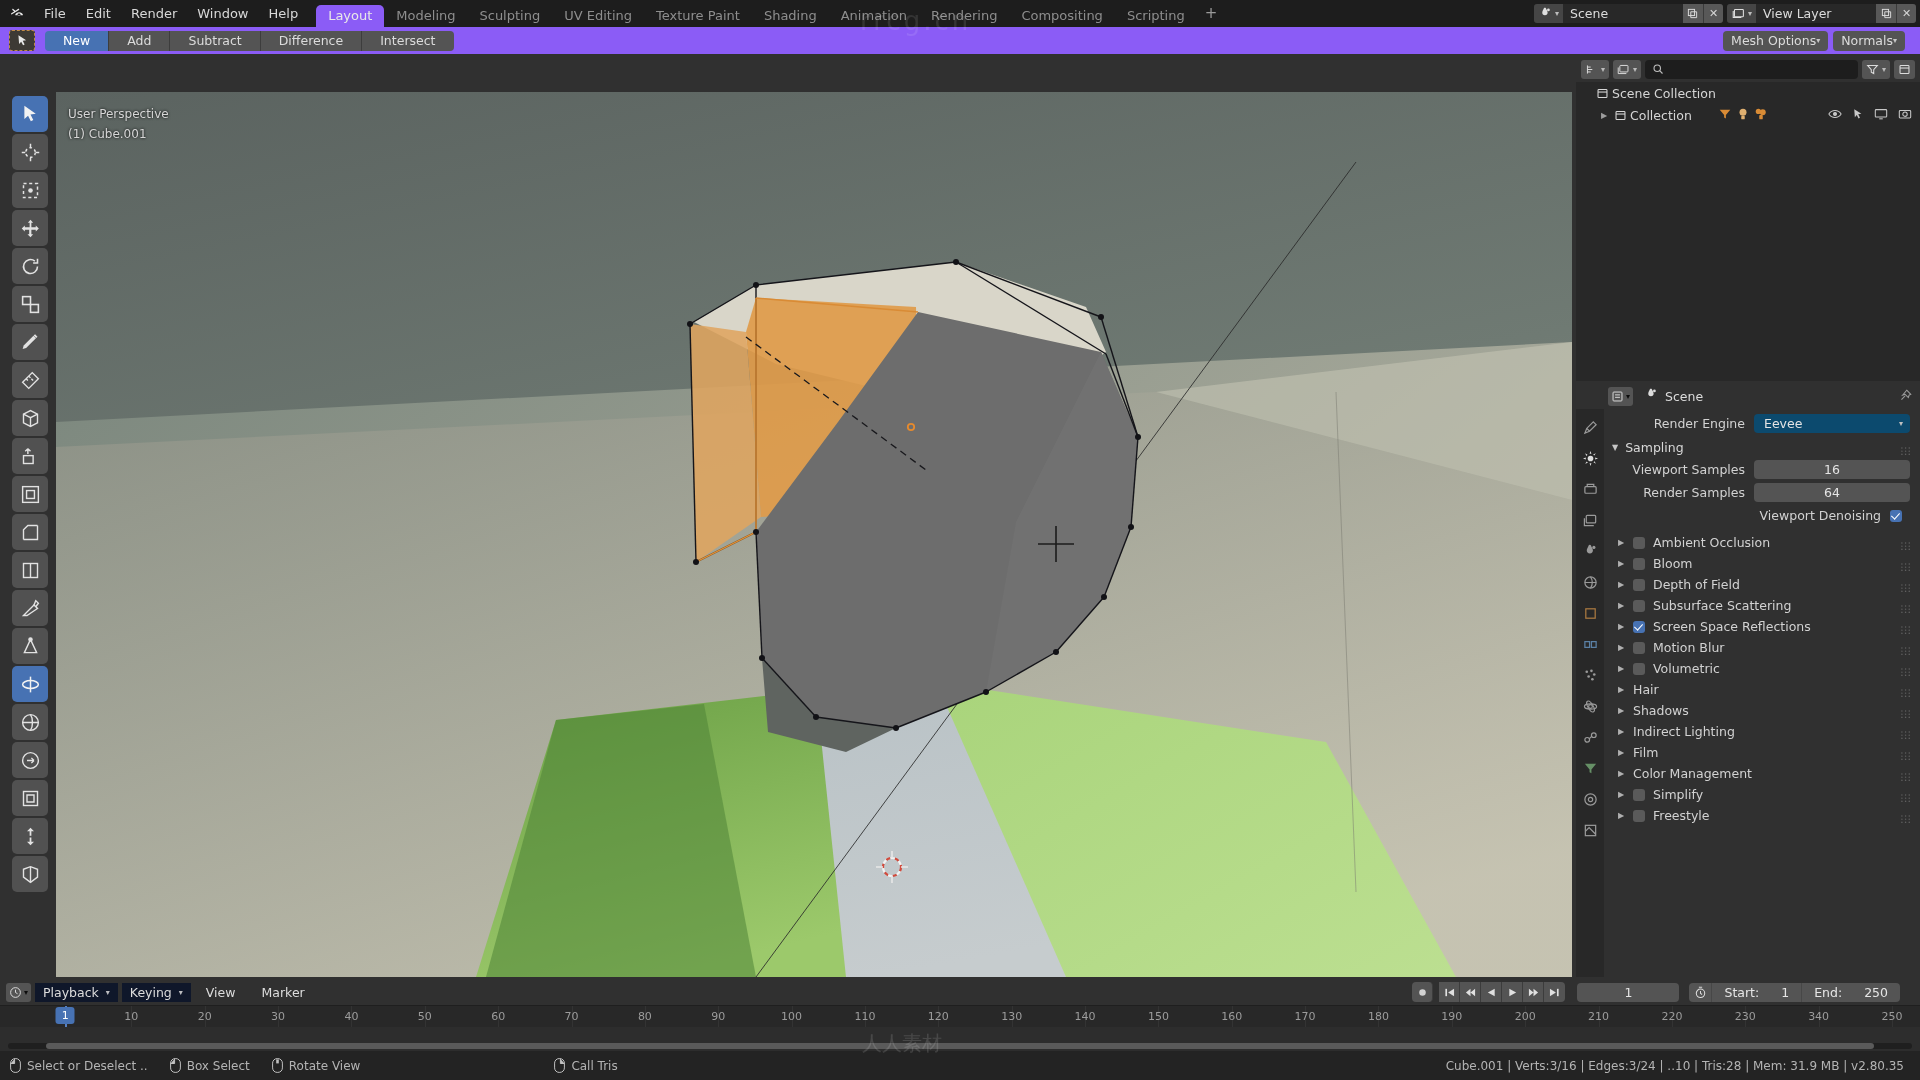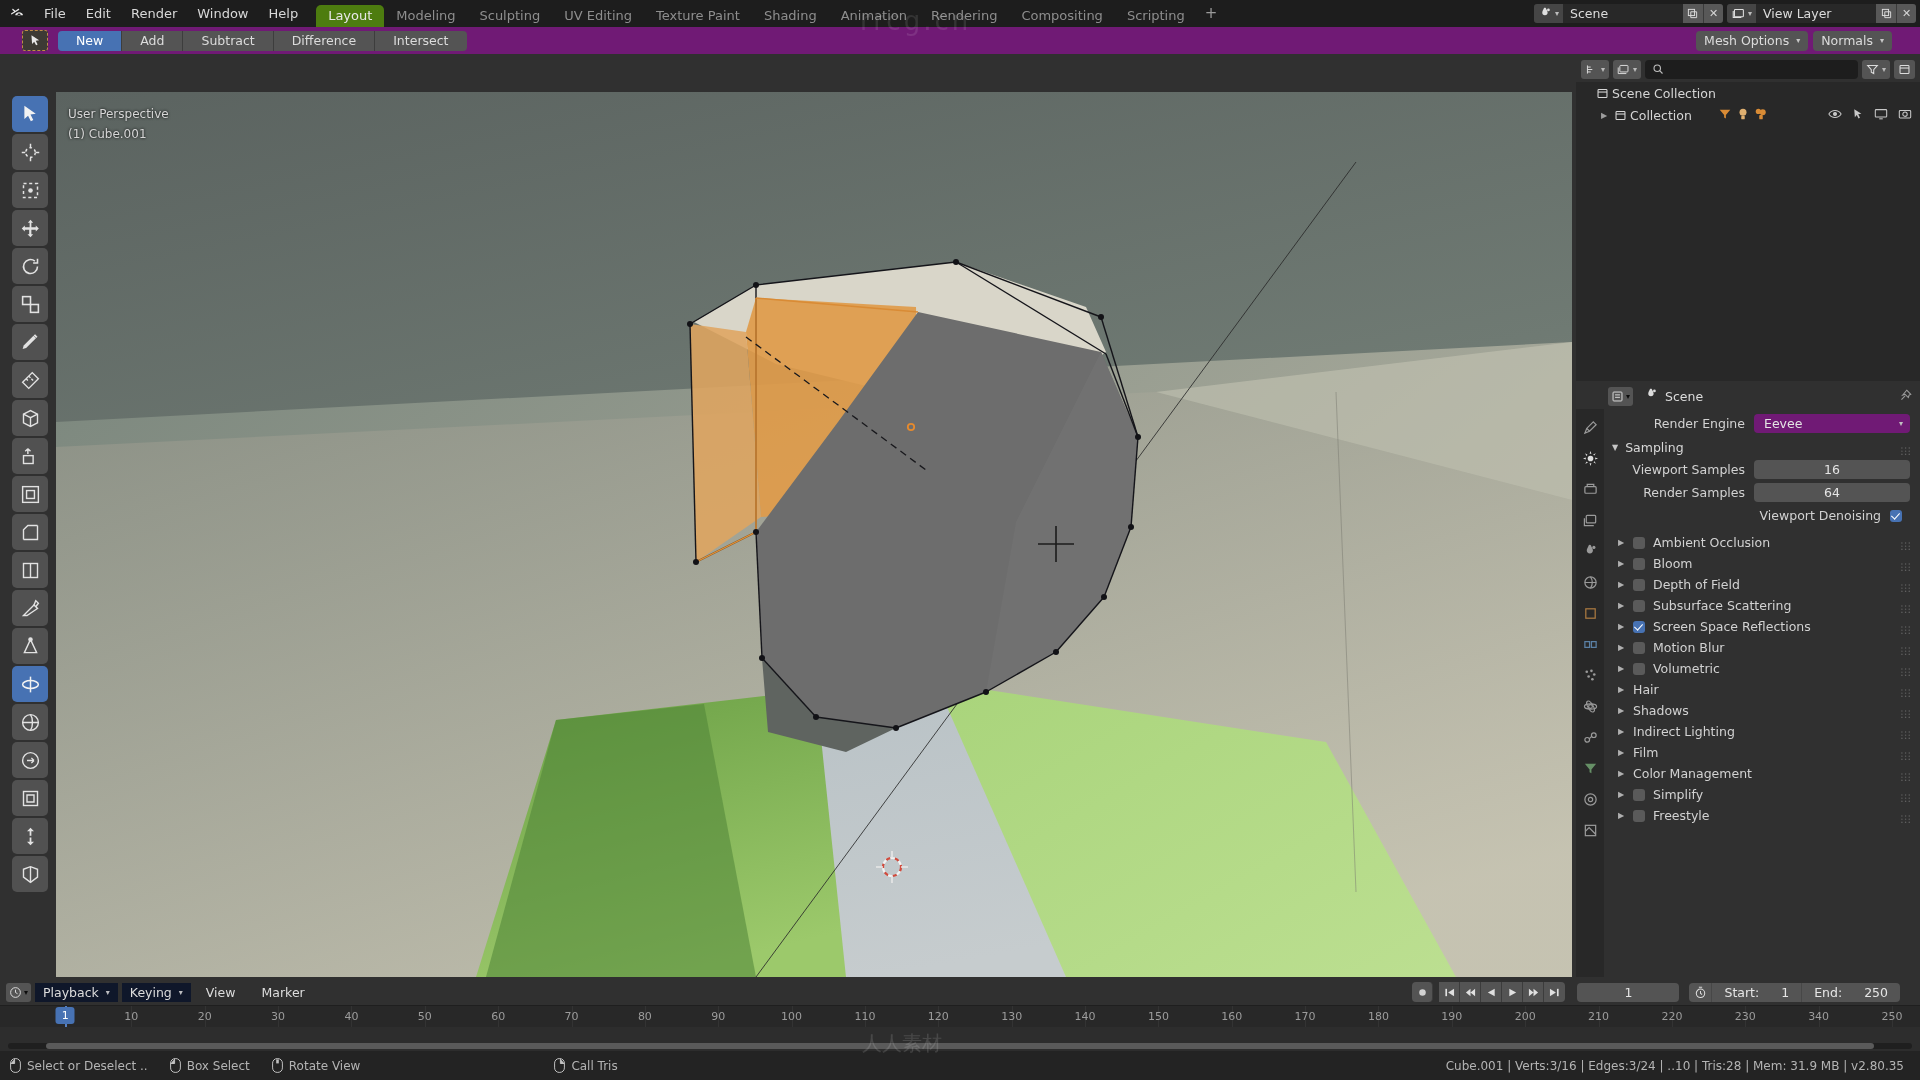--- a/index.html
+++ b/index.html
@@ -19,54 +19,54 @@
     font-size: 13px; color: #d2d2d2;
   }
   .blender-logo { width: 34px; height: 27px; display: flex; align-items: center; justify-content: center; }
   .blender-logo svg { width: 17px; height: 17px; }
   .menu-item { padding: 0 10px; height: 27px; line-height: 27px; color: #d8d8d8; font-size: 13px; }
   .wsp-tabs { display: flex; align-items: flex-end; height: 27px; margin-left: 8px; }
   .wsp-tab {
     padding: 0 12px; height: 22px; line-height: 22px; font-size: 13px;
     color: #8e8e8e; border-radius: 5px 5px 0 0; align-self: flex-end;
   }
-  .wsp-tab.active { background: #4d7c0f; color: #e8e8e8; }
+  .wsp-tab.active { background: #8b5cf6; color: #e8e8e8; }
   .wsp-plus { color: #9a9a9a; font-size: 15px; padding: 0 8px; line-height: 27px; }
   .topbar-right { margin-left: auto; display: flex; align-items: center; padding-right: 4px; gap: 4px; }
   .tb-field {
     display: flex; align-items: center; height: 19px; background: #282828;
     border-radius: 3px; overflow: hidden;
   }
   .tb-icnbtn {
     background: #454545; height: 19px; display: flex; align-items: center;
     padding: 0 4px 0 5px; gap: 3px; color: #d2d2d2;
   }
   .tb-name { padding: 0 10px 0 7px; font-size: 12.5px; color: #dcdcdc; min-width: 120px; background: #282828; height:19px; line-height:19px;}
   .tb-sqbtn { background: #585858; width: 20px; height: 19px; display: flex; align-items: center; justify-content: center; color: #d6d6d6; font-size: 11px; }
   .tb-sqbtn + .tb-sqbtn { border-left: 1px solid #3a3a3a; }
   .chev { font-size: 8px; opacity: .85; }
 
   
   .toolheader {
     position: absolute; left: 0; top: 27px; width: 1920px; height: 27px;
-    background: #701a75; display: flex; align-items: center; padding: 0 22px;
+    background: #8b5cf6; display: flex; align-items: center; padding: 0 9px;
   }
   .tool-active-icon {
     width: 26px; height: 21px; border: 1px dashed #c08b46; border-radius: 3px;
     display: flex; align-items: center; justify-content: center; margin-right: 10px;
     background: #3d3a35;
   }
   .seg-group { display: flex; height: 20px; border-radius: 4px; overflow: hidden; }
   .seg { padding: 0 18px; height: 20px; line-height: 20px; font-size: 12.5px; color: #dcdcdc; background: #545454; border-right: 1px solid #3d3d3d;}
   .seg:last-child { border-right: none; }
   .seg.active { background: #4772b3; color: #fff; }
   .toolheader-right { margin-left: auto; display: flex; gap: 5px; padding-right: 6px; }
   .hdr-drop {
     background: #545454; border-radius: 4px; height: 20px; padding: 0 8px;
-    display: flex; align-items: center; gap: 7px; font-size: 12.5px; color: #dcdcdc;
+    display: flex; align-items: center; font-size: 12.5px; color: #dcdcdc;
   }
 
   
   .viewport {
     position: absolute; left: 56px; top: 92px; width: 1516px; height: 885px;
     overflow: hidden; background: #3a3f42;
   }
   .vp-info { position: absolute; left: 12px; top: 12px; font-size: 12px; color: #d6d6d6; line-height: 20px; text-shadow: 0 0 3px #000; }
   .vp-info .l2 { color: #d6d6d6; }
 
@@ -128,21 +128,21 @@
   .props-editor-btn { background: #545454; border-radius: 3px; height: 19px; padding: 0 3px; display: flex; align-items: center; gap: 2px; }
   .breadcrumb { display: flex; align-items: center; gap: 7px; font-size: 12.5px; color: #dcdcdc; margin-left: 6px; }
   .props-body { position: absolute; left: 28px; top: 26px; width: 316px; height: 568px; padding: 4px 0 0 0; }
   .prow { display: flex; align-items: center; height: 21px; margin-bottom: 2px; padding-right: 10px; }
   .plabel { font-size: 12.5px; color: #d2d2d2; text-align: right; width: 150px; padding-right: 9px; }
   .pfield {
     flex: 1; background: #545454; border-radius: 4px; height: 19px;
     display: flex; align-items: center; justify-content: center; position: relative;
     font-size: 12.5px; color: #e4e4e4;
   }
-  .pfield.dark { background: #701a75; justify-content: flex-start; padding-left: 10px; }
+  .pfield.dark { background: #0c4a6e; justify-content: flex-start; padding-left: 10px; }
   .pfield .fchev { position: absolute; right: 7px; font-size: 8px; color: #c0c0c0; }
   .panel-head { display: flex; align-items: center; height: 23px; padding-left: 8px; font-size: 12.5px; color: #d8d8d8; }
   .panel-head .tri { font-size: 8px; margin-right: 7px; color: #c6c6c6; }
   .grip { margin-left: auto; margin-right: 8px; width: 11px; height: 9px; opacity:.45;}
   .sect-row {
     display: flex; align-items: center; height: 21px; padding-left: 14px; font-size: 12.5px; color: #d2d2d2;
     position: relative;
   }
   .sect-row .tri { font-size: 8px; color: #b0b0b0; margin-right: 8px; width: 7px; }
   .cb { width: 12px; height: 12px; border-radius: 3px; background: #5a5a5a; margin-right: 8px; display:inline-block; flex:none;}

